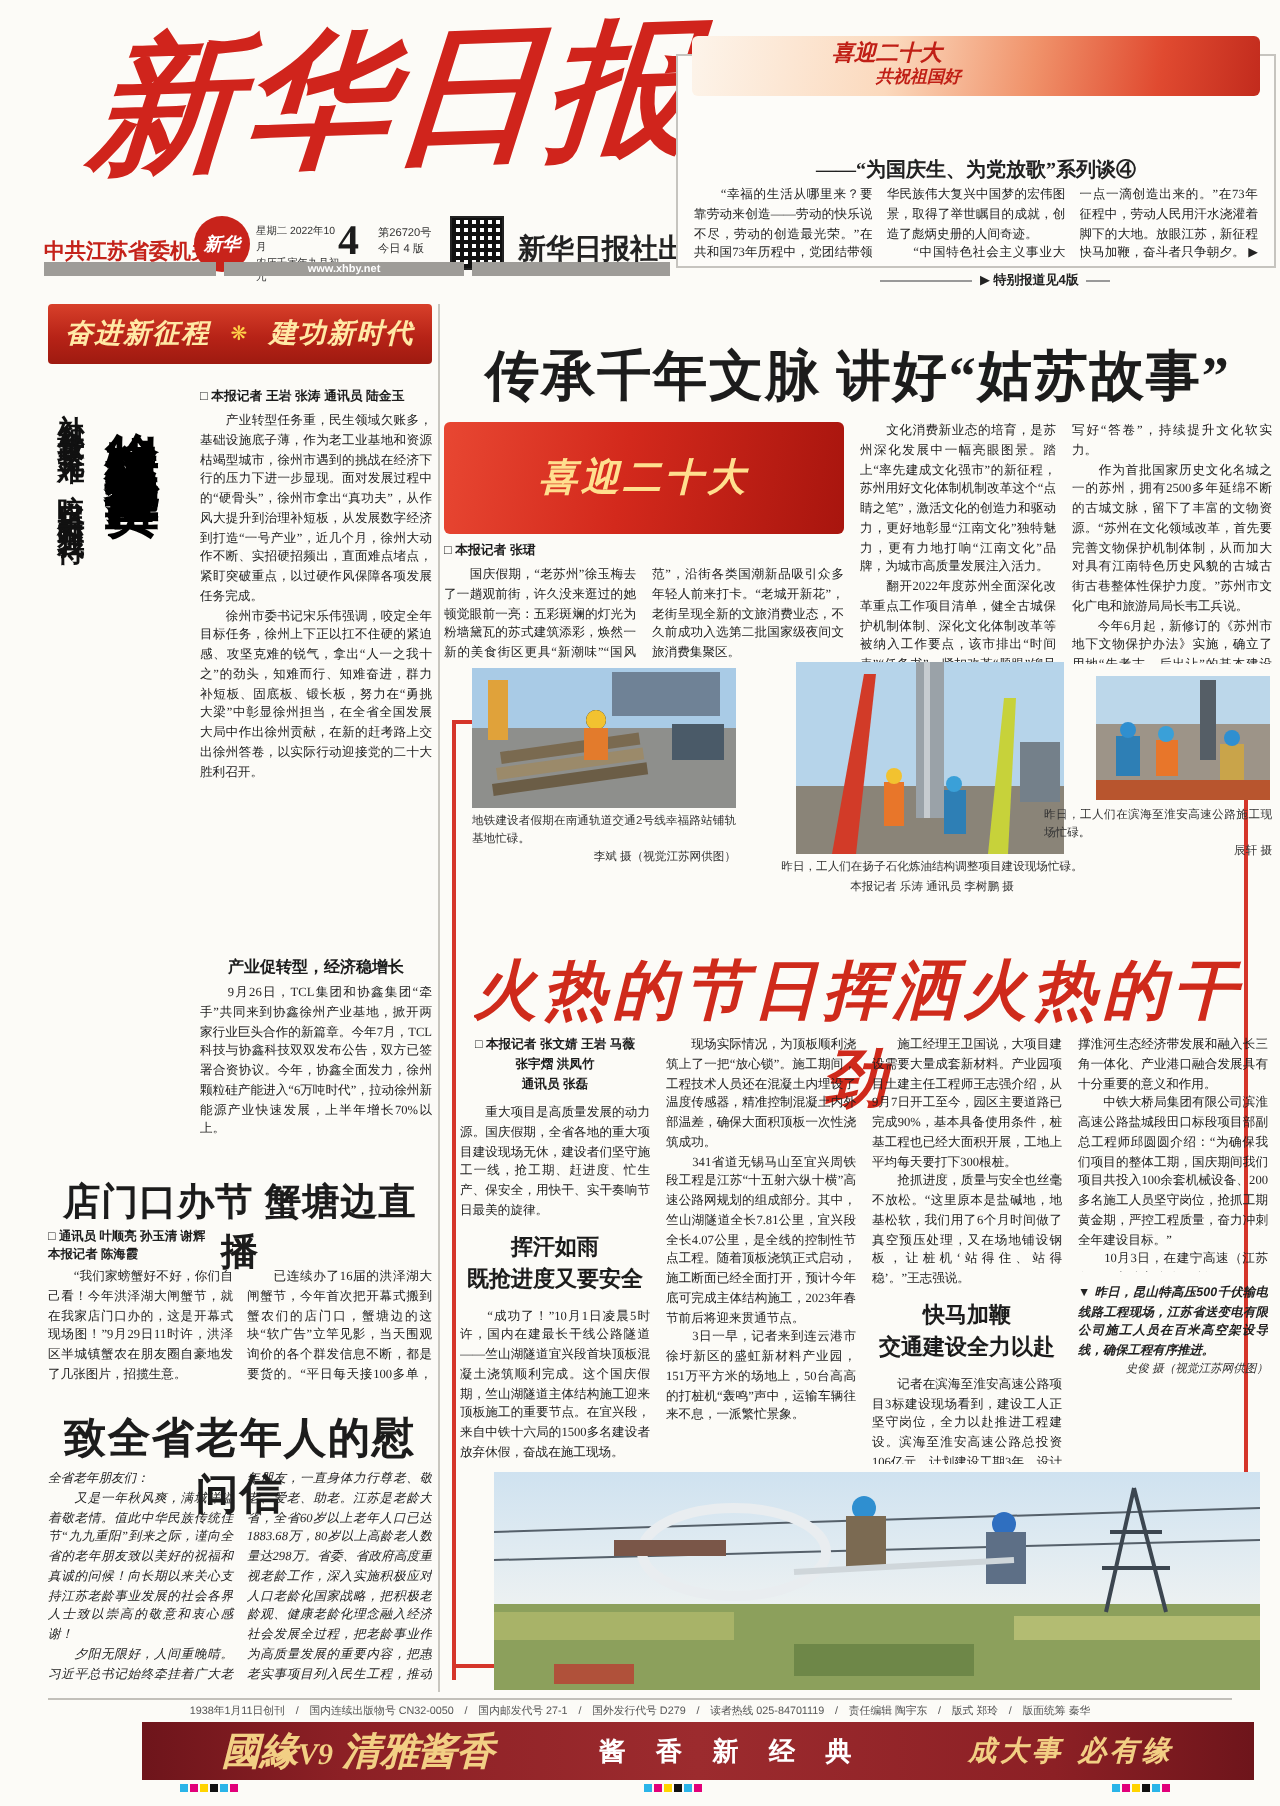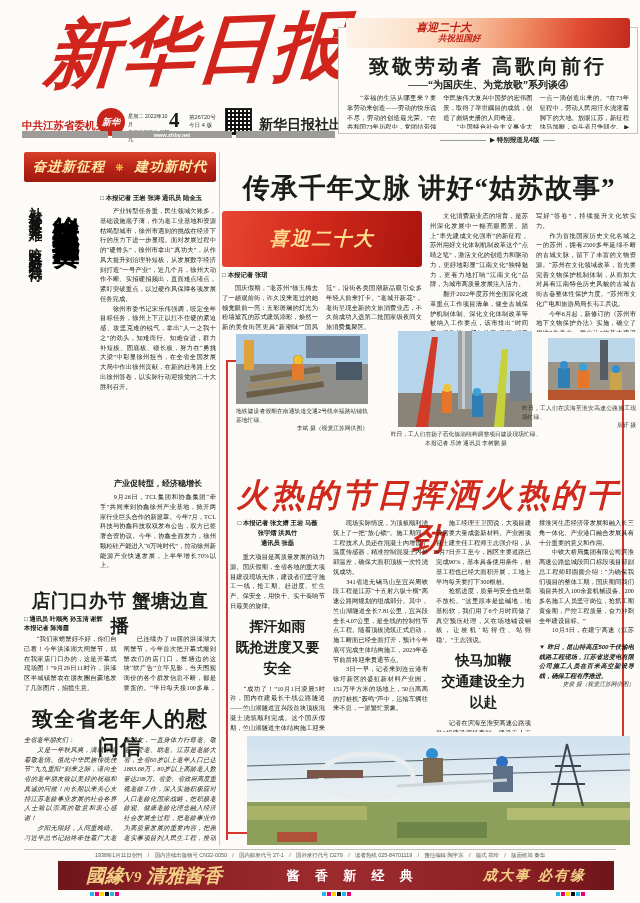--- a/index.html
+++ b/index.html
@@ -98,29 +98,29 @@
   .caption{font-size:5.8px;line-height:1.5;color:#333;text-align:justify;white-space:pre-line;}
   .credit{font-size:5.8px;color:#333;text-align:right;}
 
   
   .fire-kick{left:237px;top:459px;width:396px;font-size:14px;font-weight:900;letter-spacing:.5px;}
   .fire-head{left:222px;top:474px;width:414px;text-align:center;font-size:32px;font-weight:900;font-style:italic;
      color:#cf2a1b;letter-spacing:3px;font-family:"DejaVu Serif","Liberation Serif",serif;}
   .fire-cols{left:230px;top:518px;width:404px;height:214px;display:flex;gap:8px;}
   .fire-cols .col{flex:1;overflow:hidden;}
   .fire-byline{font-size:6.3px;font-weight:bold;text-align:center;white-space:pre-line;line-height:1.6;margin-bottom:4px;}
-  .fire-sub{font-size:14px;font-weight:900;text-align:center;white-space:pre-line;line-height:1.5;margin:5px 0;}
+  .fire-sub{font-size:11px;font-weight:900;text-align:center;white-space:pre-line;line-height:1.5;margin:5px 0;}
   .fire-cap{font-style:italic;font-weight:bold;font-size:6.2px;line-height:1.55;margin-top:6px;white-space:pre-line;text-align:justify;color:#222;}
 
   
   .foot-rule{left:24px;top:849px;width:592px;}
   .foot-info{left:0;top:852px;width:640px;text-align:center;font-size:5.4px;color:#555;}
-  .ad{left:58px;top:861px;width:556px;height:29px;
+  .ad{left:71px;top:861px;width:556px;height:29px;
       background:linear-gradient(90deg,#6e151b 0%,#8c2025 18%,#9c2b2e 50%,#8c2025 82%,#6e151b 100%);
-      display:flex;align-items:center;justify-content:space-between;padding:0 28px;box-sizing:border-box;}
+      display:flex;align-items:center;justify-content:space-between;padding:0 40px;box-sizing:border-box;}
   .ad .brand{color:#f2cf84;font-size:19px;font-weight:900;font-style:italic;font-family:"Liberation Serif",serif;}
   .ad .brand small{font-size:15px;}
   .ad .slogan{color:#fff;font-size:13px;font-weight:bold;letter-spacing:6px;font-family:"Liberation Serif",serif;}
   .ad .tagline{color:#f2cf84;font-size:14px;font-weight:900;font-style:italic;
        font-family:"DejaVu Serif",serif;letter-spacing:2px;}
   .regmarks{display:flex;gap:1px;}
   .regmarks i{width:4px;height:4px;display:inline-block;}
 </style>
 </head>
 <body>
@@ -145,21 +145,20 @@
     <div class="bar" style="width:86px"></div>
     <div class="bar bar-web" style="width:120px">www.xhby.net</div>
     <div class="bar" style="flex:1"></div>
   </div>
 
   <div class="abs trib-box"></div>
   <div class="abs trib-banner">
     <div class="l1">喜迎二十大</div>
     <div class="l2">共祝祖国好</div>
   </div>
-  <div class="abs trib-head serif">致敬劳动者 高歌向前行</div>
   <div class="abs trib-sub serif">——“为国庆生、为党放歌”系列谈④</div>
   <div class="abs trib-cols">
     <div class="c txt small serif">　　“幸福的生活从哪里来？要靠劳动来创造——劳动的快乐说不尽，劳动的创造最光荣。”在共和国73年历程中，党团结带领人民用劳动描绘出壮美画卷，书写了波澜壮阔的奋斗史诗，一笔一画描摹实现中</div>
     <div class="c txt small serif">华民族伟大复兴中国梦的宏伟图景，取得了举世瞩目的成就，创造了彪炳史册的人间奇迹。
 　　“中国特色社会主义事业大厦是靠一砖一瓦砌成的，人民的幸福生活是靠</div>
     <div class="c txt small serif">一点一滴创造出来的。”在73年征程中，劳动人民用汗水浇灌着脚下的大地。放眼江苏，新征程快马加鞭，奋斗者只争朝夕。 ▶下转3版</div>
   </div>
   <div class="abs trib-note">
     <div class="ln" style="width:46px"></div>
     <div class="t">▶ 特别报道见4版</div>

